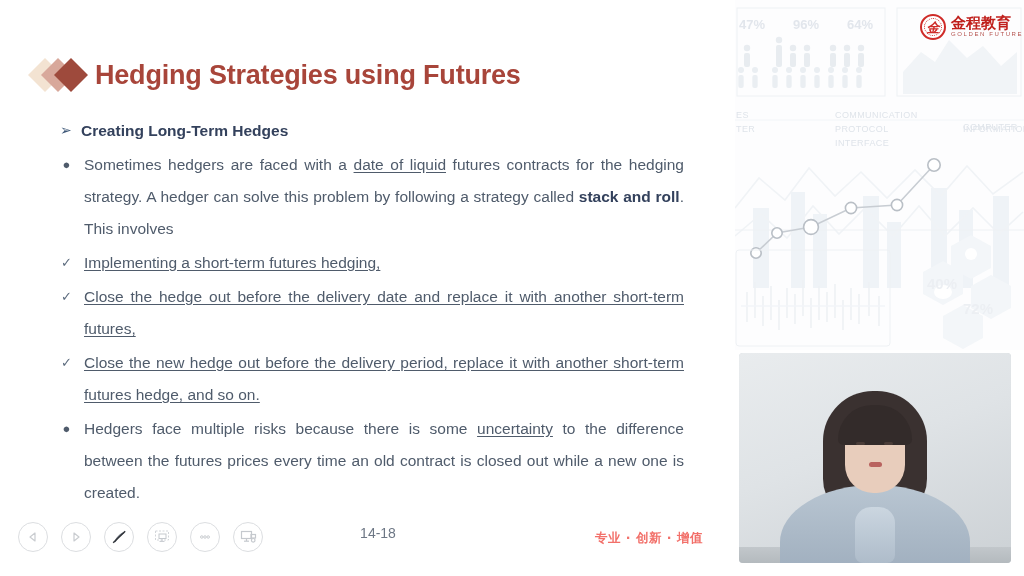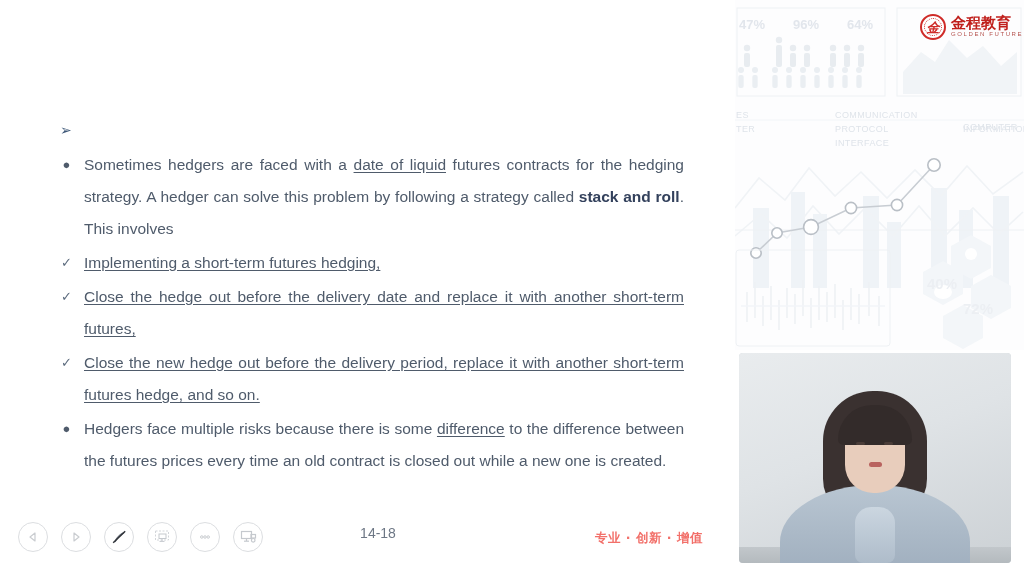--- a/index.html
+++ b/index.html
@@ -271,25 +271,34 @@
   <div class="logo">
     <div class="logo-seal">
       <span>金</span>
     </div>
     <div>
       <div class="logo-cn">金程教育</div>
       <div class="logo-en">GOLDEN FUTURE</div>
     </div>
   </div>
 
+  <div class="title-row">
+    <div class="diamonds">
+      <div class="dia d1"></div>
+      <div class="dia d2"></div>
+      <div class="dia d3"></div>
+    </div>
+    <div class="slide-title">Hedging Strategies using Futures</div>
+  </div>
 
   <div class="body-area">
 
     <div class="lvl1">
       <span class="marker">➢</span>
+      <span class="txt">Creating Long-Term Hedges</span>
     </div>
 
     <div id="bullet-list">
         <div class="lvl2">
           <span class="marker">●</span>
           <span class="txt"><span>Sometimes hedgers are faced with a </span><span class="u">date of liquid</span><span> futures contracts for the hedging strategy. A hedger can solve this problem by following a strategy called </span><span class="b">stack and roll</span><span>. This involves</span></span>
         </div>
         <div class="lvl2 chk">
           <span class="marker">✓</span>
           <span class="txt"><span class="u">Implementing a short-term futures hedging,</span></span>
@@ -297,21 +306,21 @@
         <div class="lvl2 chk">
           <span class="marker">✓</span>
           <span class="txt"><span class="u">Close the hedge out before the delivery date and replace it with another short-term futures,</span></span>
         </div>
         <div class="lvl2 chk">
           <span class="marker">✓</span>
           <span class="txt"><span class="u">Close the new hedge out before the delivery period, replace it with another short-term futures hedge, and so on.</span></span>
         </div>
         <div class="lvl2">
           <span class="marker">●</span>
-          <span class="txt"><span>Hedgers face multiple risks because there is some </span><span class="u">difference</span><span> to the difference between the futures prices every time an old contract is closed out while a new one is created.</span></span>
+          <span class="txt"><span>Hedgers face multiple risks because there is some </span><span class="u">uncertainty</span><span> to the difference between the futures prices every time an old contract is closed out while a new one is created.</span></span>
         </div>
       </div>
   </div>
 
   <div class="toolbar">
     <div class="tbtn">
       <svg width="14" height="14" viewBox="0 0 14 14">
           <polygon points="9,3 9,11 4,7" fill="none" stroke="#c9ccd0" stroke-width="1.2" stroke-linejoin="round"></polygon>
         </svg>
     </div>

